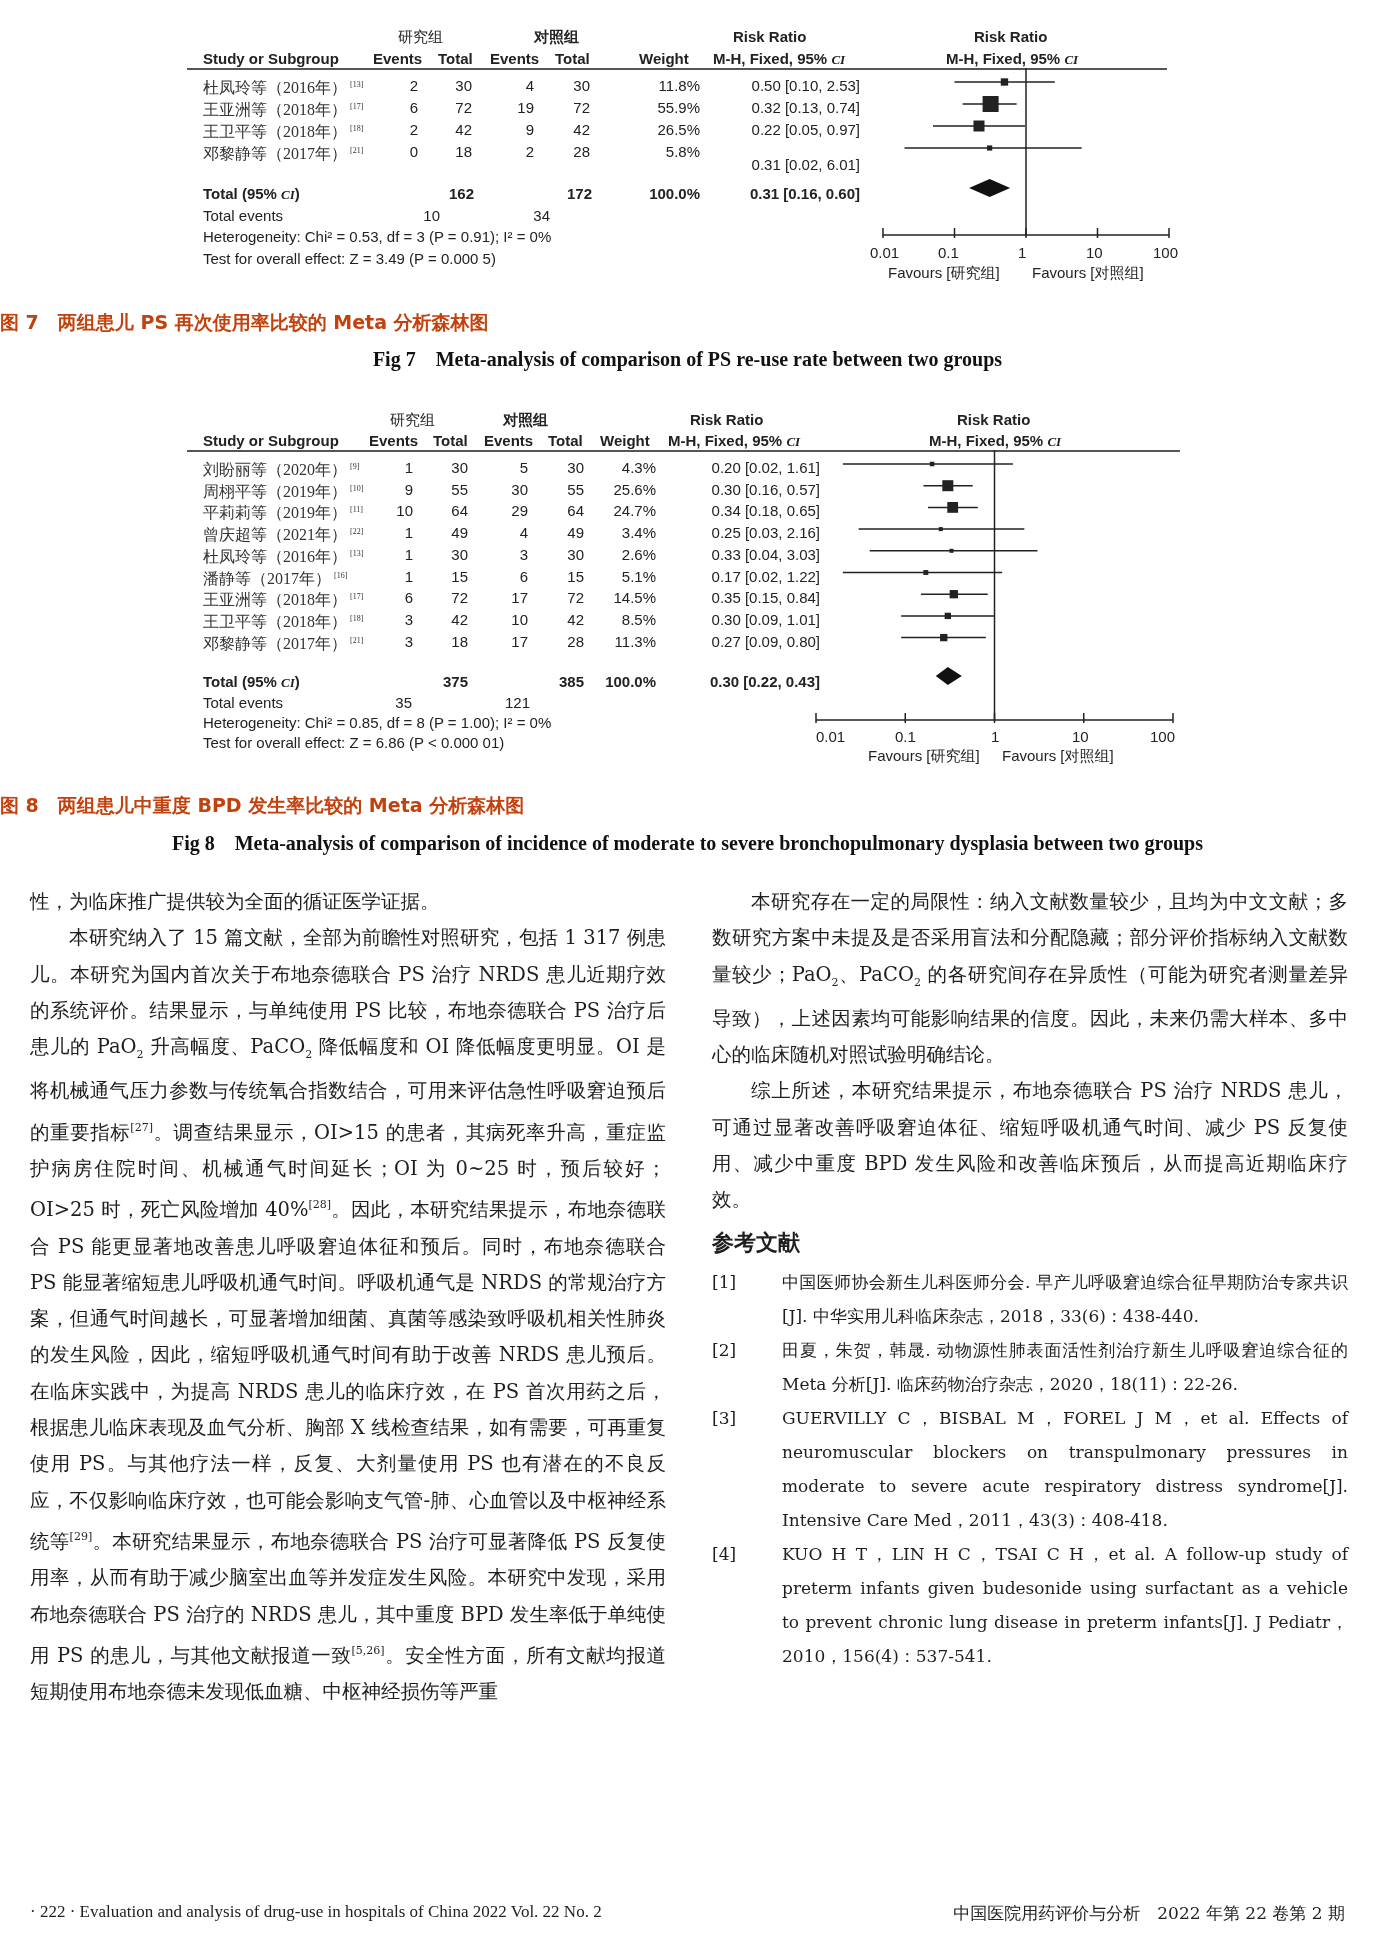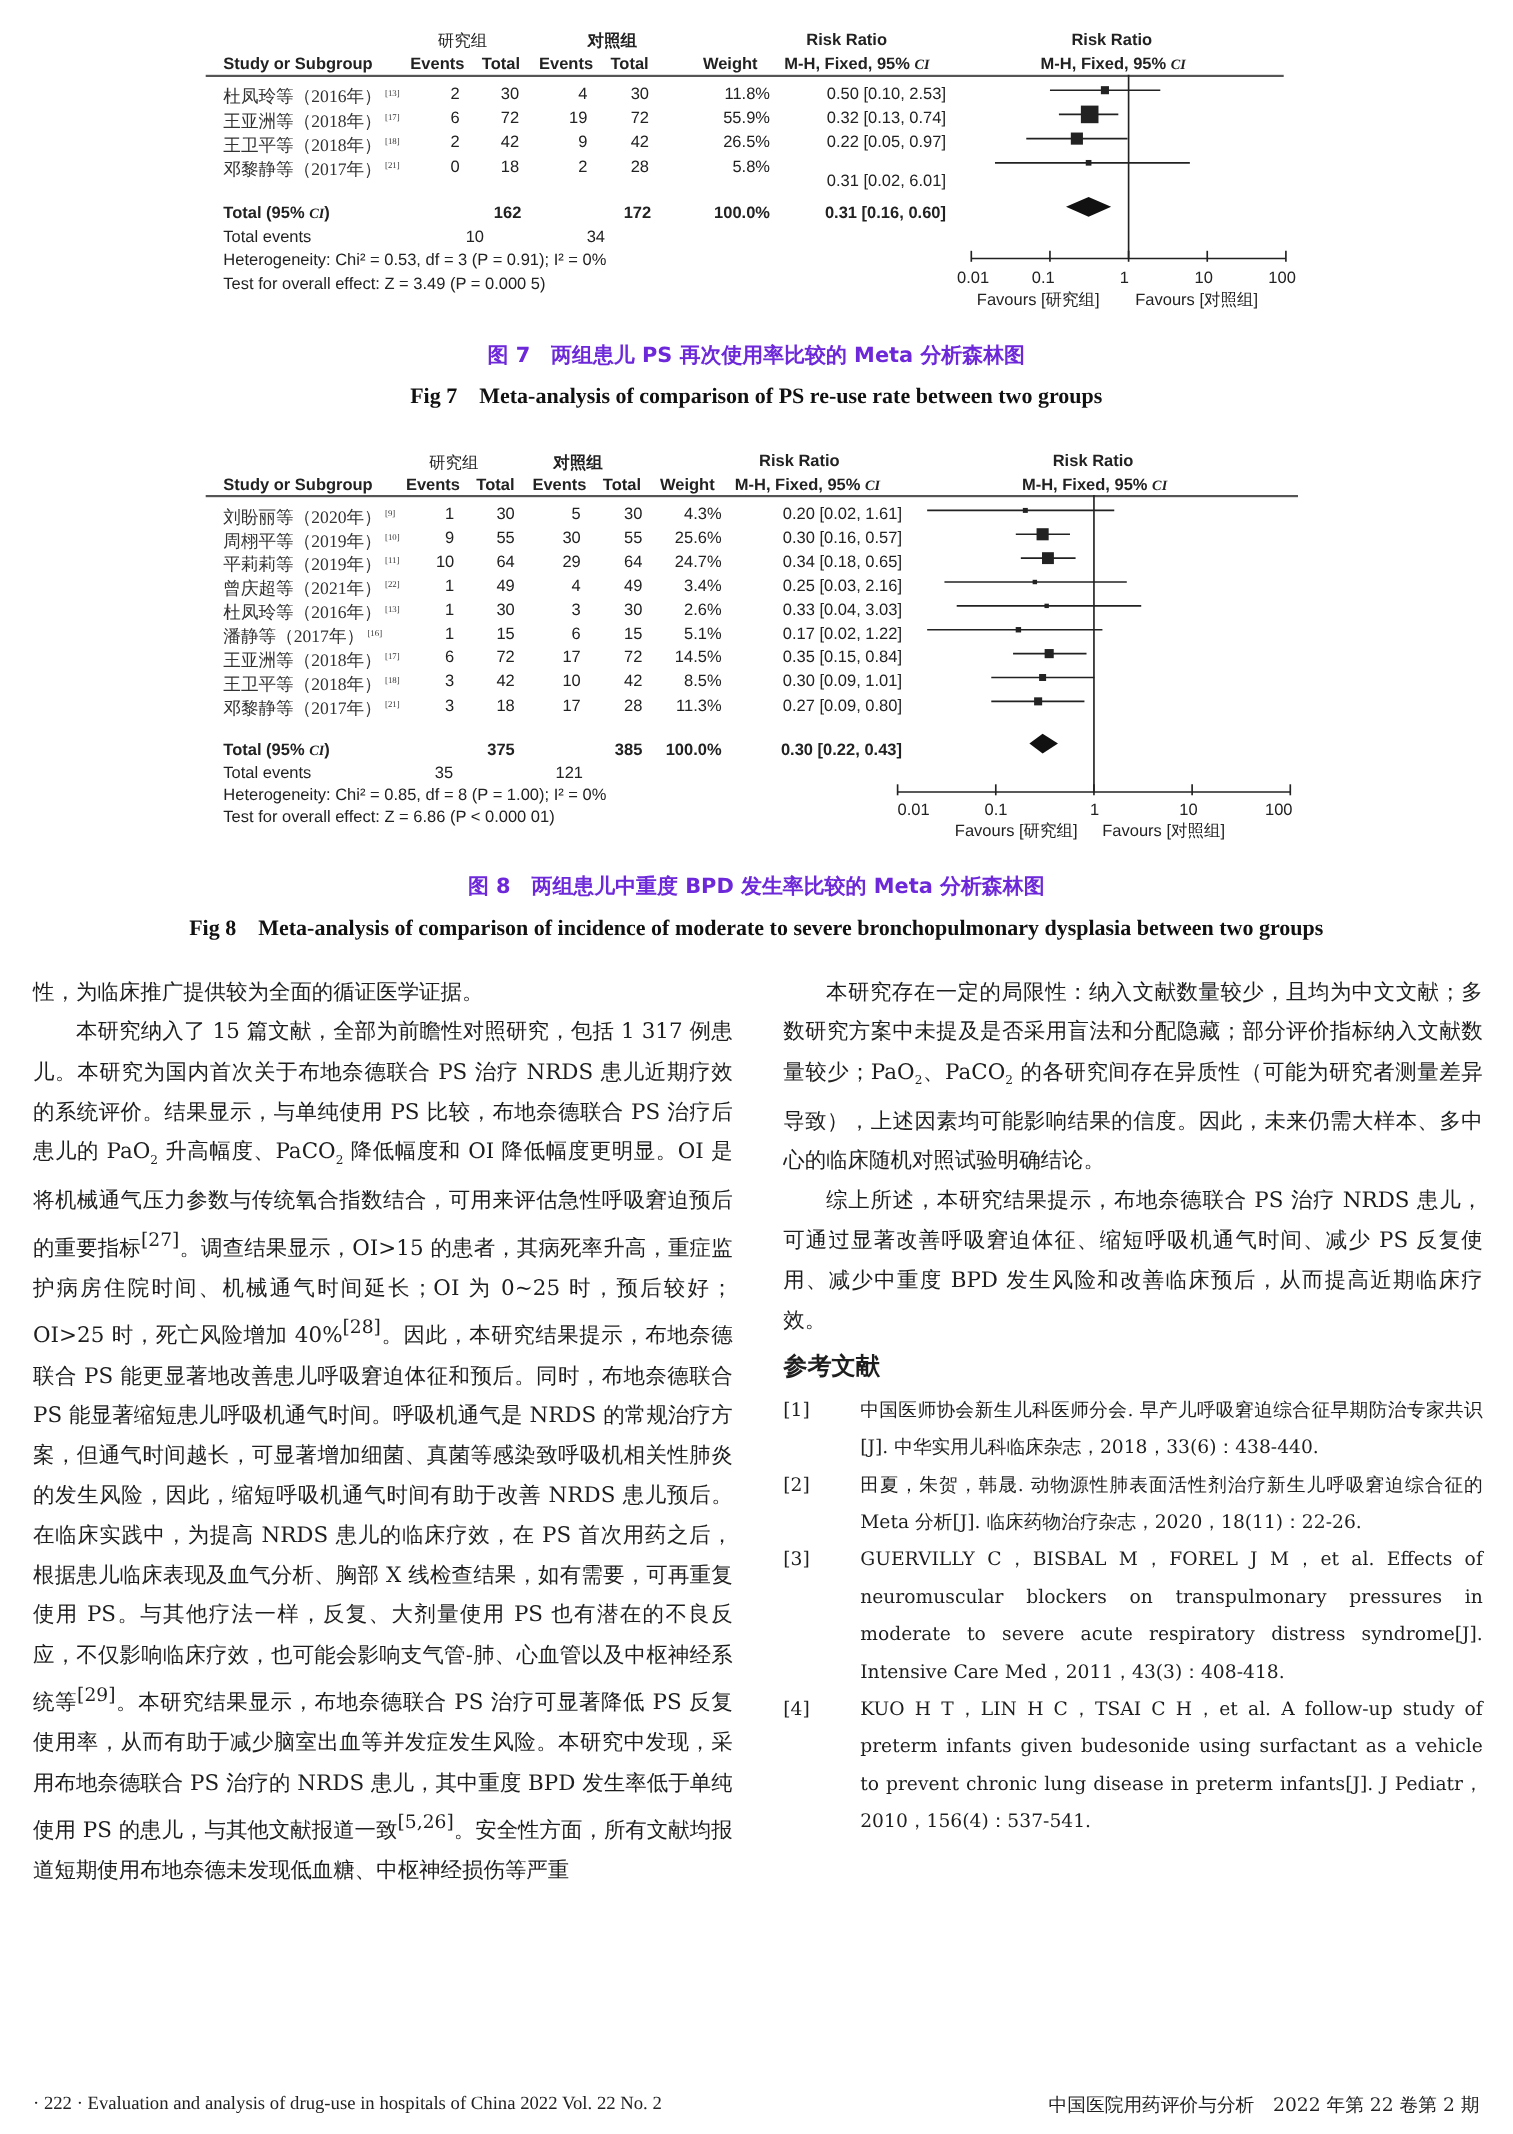--- a/index.html
+++ b/index.html
@@ -10,27 +10,27 @@
   .fp .txt { position: absolute; white-space: nowrap; font-size: 15px; line-height: 18px; }
   .fp .hdr { font-weight: bold; font-size: 15px; }
   .fp .b { font-weight: bold; }
   .fp .r { text-align: right; }
   .fp .study { font-family: "Liberation Serif", "DejaVu Serif", serif; font-size: 16px; color: #333; }
   .fp .study sup { font-size: 8px; vertical-align: 6px; margin-left: 3px; }
   .fp .ital { font-family: "Liberation Serif", serif; font-style: italic; font-size: 13px; text-align: right; }
   .fp .hline { position: absolute; height: 2px; background: #555; }
   .fp svg { position: absolute; overflow: visible; }
 
-  .caption-cn { position: absolute; left: 0; width: 1375px; text-align: center; font-family: "DejaVu Sans", sans-serif; font-weight: bold; font-size: 19px; color: #6d28d9; }
+  .caption-cn { position: absolute; left: 0; width: 1375px; font-family: "DejaVu Sans", sans-serif; font-weight: bold; font-size: 19px; color: #c2410c; }
   .caption-en { position: absolute; left: 0; width: 1375px; text-align: center; font-family: "Liberation Serif", serif; font-weight: bold; font-size: 20px; color: #111; }
 
   .col { position: absolute; font-family: "DejaVu Serif", serif; font-size: 19.5px; line-height: 36.3px; color: #1e1e1e; text-align: justify; }
   .col p { margin: 0; }
   .col .indent { text-indent: 2em; }
-  .col sup { font-size: 17px; vertical-align: 8px; margin-top: 24px; }
+  .col sup { font-size: 11px; vertical-align: 8px; margin-top: 24px; }
   .col sub { font-size: 11px; }
   .refs-title { font-family: "DejaVu Sans", sans-serif; font-weight: bold; font-size: 22px; margin: 4px 0 2px 0; line-height: 40px; }
   .ref { display: flex; font-size: 17px; line-height: 34px; }
   .ref .num { width: 70px; flex: none; }
   .ref .body { flex: 1; text-align: justify; }
 
   .footer-left { position: absolute; left: 30px; top: 1902px; font-family: "Liberation Serif", serif; font-size: 17px; color: #222; }
   .footer-right { position: absolute; right: 30px; top: 1902px; font-family: "DejaVu Serif", serif; font-size: 17px; color: #222; }
 </style>
 </head>

